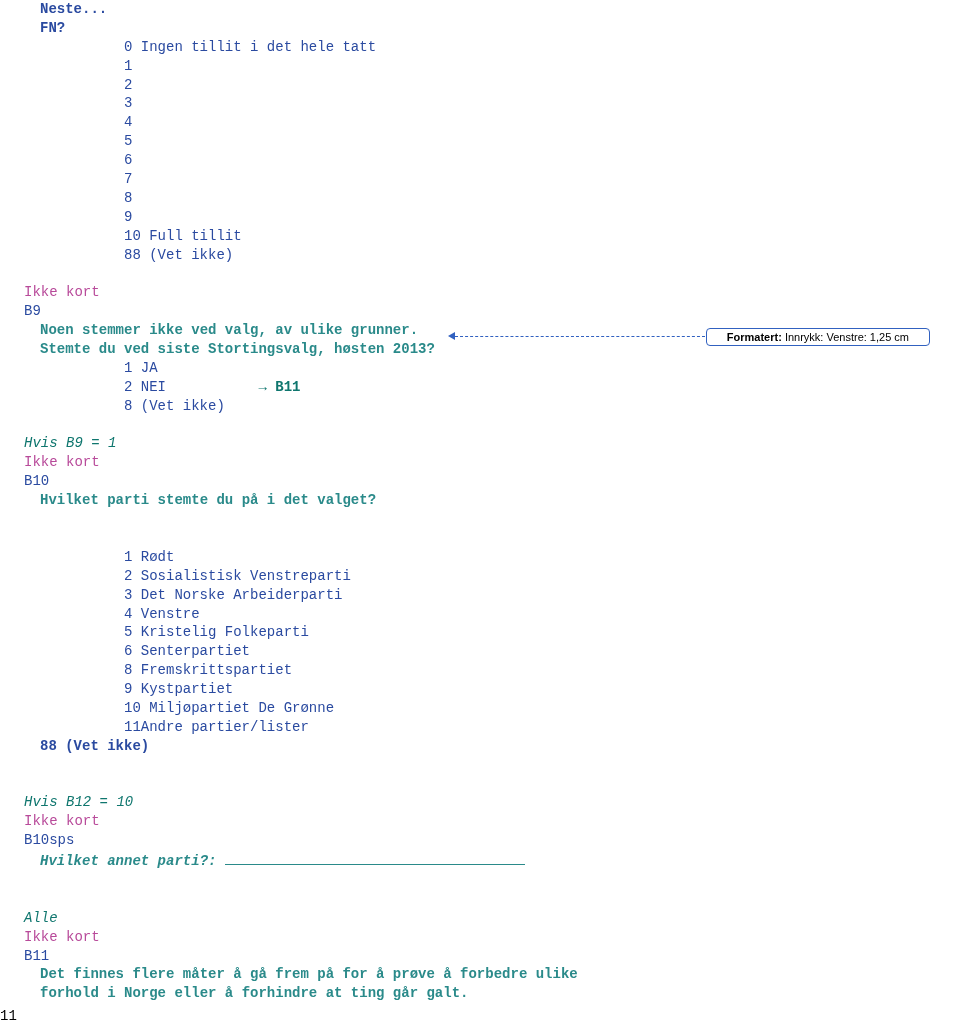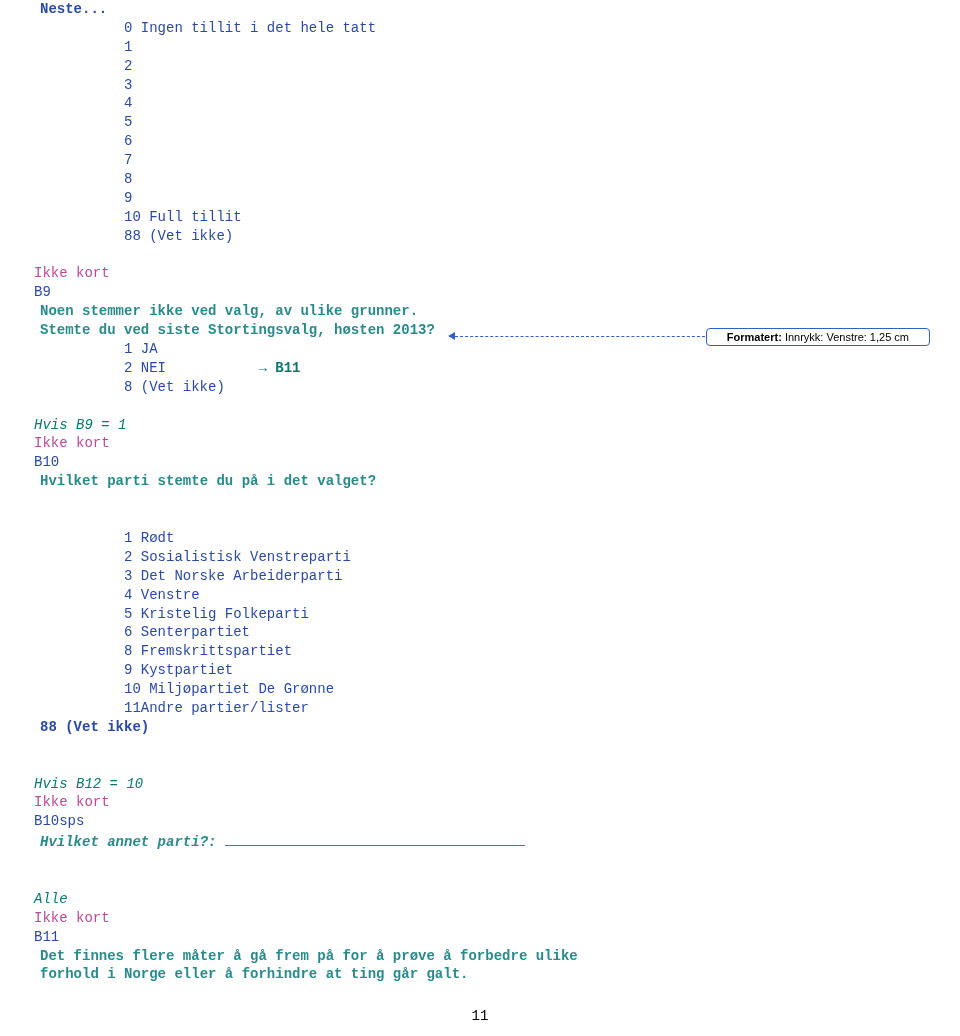--- a/index.html
+++ b/index.html
@@ -48,46 +48,46 @@
   .comment-tick {
     position: absolute;
     right: 505px;
     top: 332px;
     width: 0; height: 0;
     border-top: 4px solid transparent;
     border-bottom: 4px solid transparent;
     border-right: 7px solid #3161c0;
   }
   .content-block {
-    padding-left: 34px;
+    padding-left: 24px;
   }
   .indent1 { padding-left: 40px; font-weight: bold; }
   .indent2 { padding-left: 124px; }
   .page-num {
     position: absolute;
     bottom: 12px;
     width: 100%;
-    text-align: center;
     font-size: 14px;
   }
   .underline-fill {
     text-decoration: none;
     border-bottom: 1px solid #2a8a8a;
     display: inline-block;
     width: 300px;
     vertical-align: baseline;
     height: 1em;
   }
 </style>
 </head>
 <body>
 
 <div class="page">
   <div class="indent1 blue">
     <div class="line">Neste...</div>
+    <div class="line">FN?</div>
   </div>
   <div class="indent2 blue">
     <div class="line">0 Ingen tillit i det hele tatt</div>
     <div class="line">1</div>
     <div class="line">2</div>
     <div class="line">3</div>
     <div class="line">4</div>
     <div class="line">5</div>
     <div class="line">6</div>
     <div class="line">7</div>

